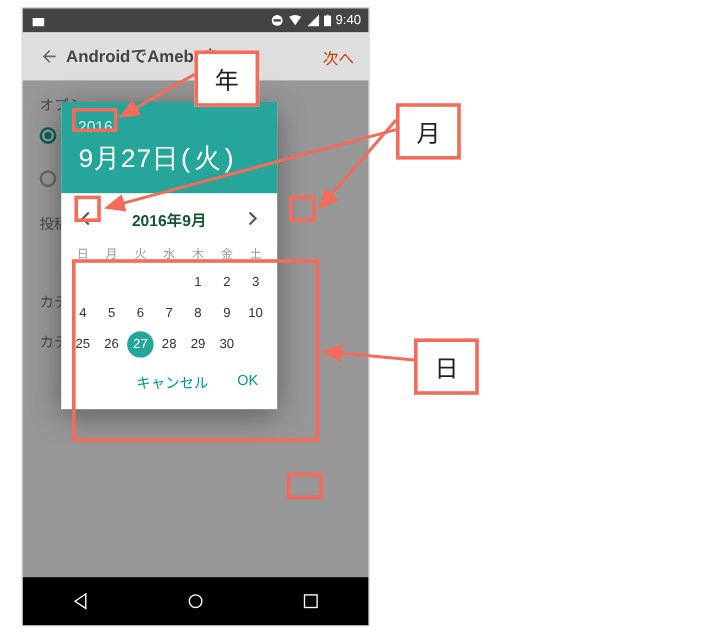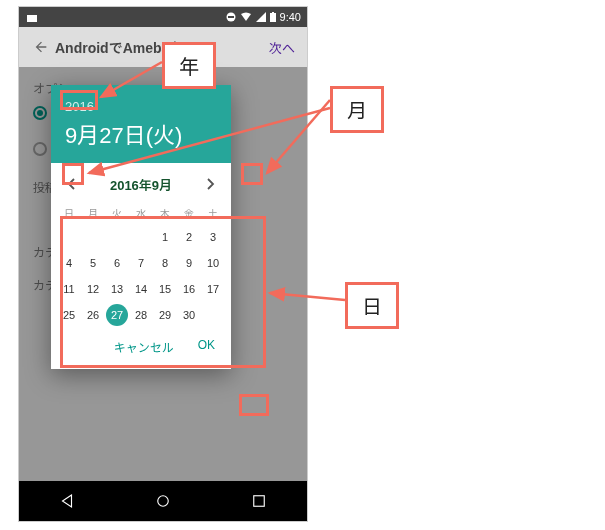--- a/index.html
+++ b/index.html
@@ -66,21 +66,21 @@
     flex: 1;
     font-size: 14px;
     font-weight: 600;
     color: #444;
     white-space: nowrap;
     overflow: hidden;
     text-overflow: ellipsis;
   }
   .app-bar .next {
     font-size: 13px;
-    color: #4c1d95;
+    color: #c2410c;
     padding: 0 4px;
   }
   
   .bg-content {
     position: absolute;
     top: 60px; left: 0; right: 0; bottom: 0;
     padding: 12px 14px;
     color: #888;
     font-size: 12px;
   }
@@ -122,20 +122,21 @@
   }
   .dialog-header .year {
     font-size: 13px;
     color: rgba(255,255,255,0.8);
     display: inline-block;
   }
   .dialog-header .date {
     font-size: 22px;
     font-weight: 400;
     margin-top: 2px;
+    font-family: Liberation Mono, monospace;
   }
   .month-nav {
     display: flex;
     align-items: center;
     justify-content: space-between;
     padding: 10px 10px 6px;
   }
   .month-btn {
     width: 22px; height: 22px;
     display: flex; align-items: center; justify-content: center;
@@ -318,29 +319,20 @@
           <div class="week-row">
             <span>4</span>
             <span>5</span>
             <span>6</span>
             <span>7</span>
             <span>8</span>
             <span>9</span>
             <span>10</span>
           </div>
           <div class="week-row">
-            <span>11</span>
-            <span>12</span>
-            <span>13</span>
-            <span>14</span>
-            <span>15</span>
-            <span>16</span>
-            <span>17</span>
-          </div>
-          <div class="week-row">
             <span>25</span>
             <span>26</span>
             <span class="selected">27</span>
             <span>28</span>
             <span>29</span>
             <span>30</span>
             <span class="empty">.</span>
           </div>
         </div>
       <div class="dialog-actions">

